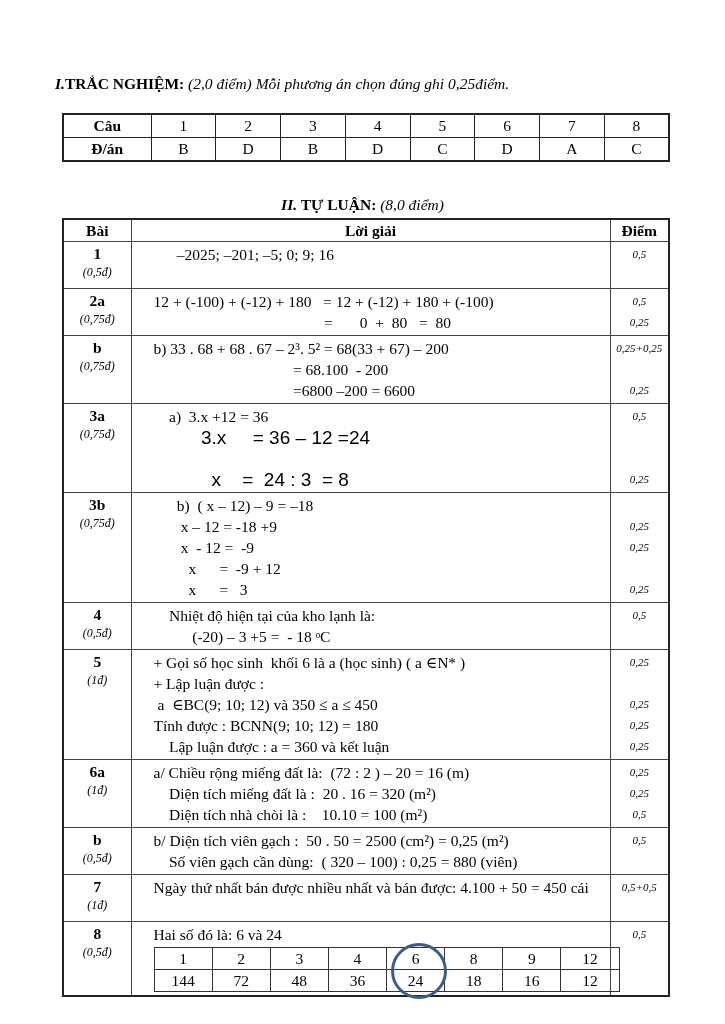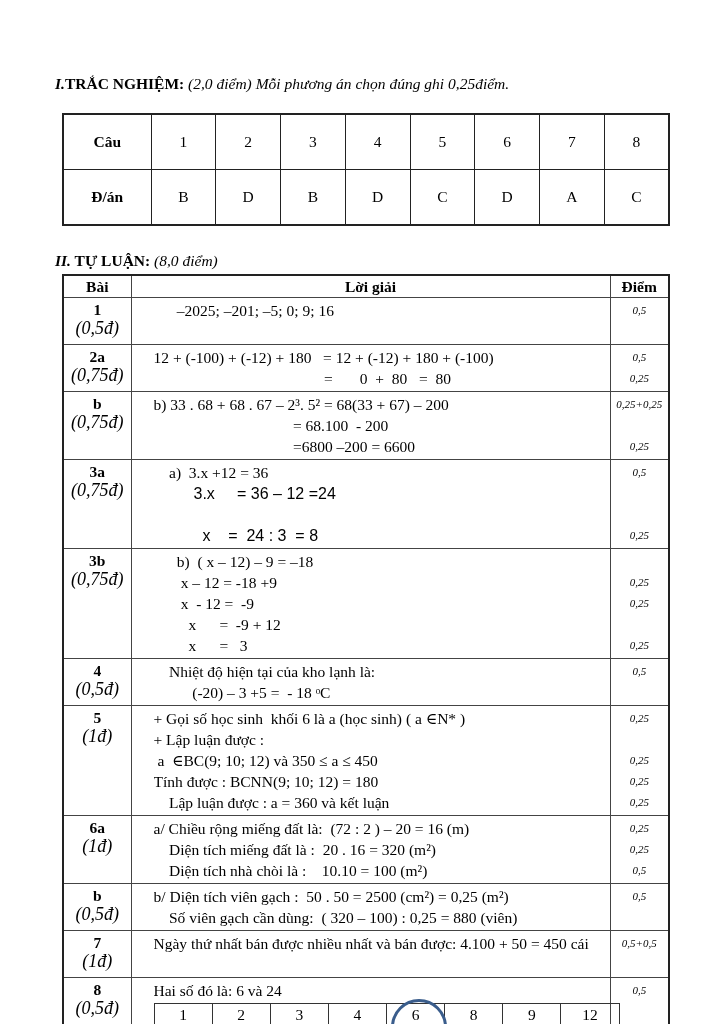--- a/index.html
+++ b/index.html
@@ -18,37 +18,37 @@
     box-sizing: border-box;
     width: 725px;
     height: 724px;
     padding: 74px 55px 0 55px;
   }
   
   .heading { font-size: 15.5px; line-height: 20px; margin: 0; white-space: pre-wrap; }
   .h-prefix { font-weight: bold; font-style: italic; }
   .h-label  { font-weight: bold; }
   .h-note   { font-style: italic; }
-  .heading-2 { margin-top: 25px; }
+  .heading-2 { margin-top: 33px; text-align: center; }
 
   
   table { border-collapse: collapse; }
   .answer-table {
     margin-top: 19px;
     margin-left: 7px;
     width: 606px;
     table-layout: fixed;
     border: 2px solid #222;
   }
   .answer-table th, .answer-table td {
     border: 1px solid #222;
     height: 22px;
     text-align: center;
     font-size: 15.5px;
-    padding: 16px;
+    padding: 0;
   }
   .answer-table th { font-weight: bold; }
 
   
   .solution-table {
     margin-top: 3px;
     margin-left: 7px;
     width: 606px;
     table-layout: fixed;
     border: 2px solid #222;
@@ -60,30 +60,30 @@
   }
   .solution-table thead th {
     height: 21px;
     text-align: center;
     font-size: 15.5px;
     font-weight: bold;
     vertical-align: middle;
   }
   td.cell-bai { text-align: center; padding-top: 2px; }
   .bai-id  { font-weight: bold; font-size: 15.5px; line-height: 19px; }
-  .bai-pts { font-style: italic; font-size: 18px; line-height: 18px; }
+  .bai-pts { font-style: italic; font-size: 12px; line-height: 18px; }
   td.cell-sol { padding: 2px 3px 2px 22px; }
   .sol-line {
     white-space: pre;
     font-size: 15.5px;
     line-height: 21px;
     min-height: 21px;
     overflow: hidden;
   }
-  .sol-line.sans { font-family: "Liberation Sans", "DejaVu Sans", sans-serif; font-size: 16px; }
+  .sol-line.sans { font-family: "Liberation Sans", "DejaVu Sans", sans-serif; font-size: 19px; }
   td.cell-diem { text-align: center; padding-top: 2px; }
   .score-line {
     font-style: italic;
     font-size: 11px;
     line-height: 21px;
     min-height: 21px;
     white-space: pre;
   }
 
   

